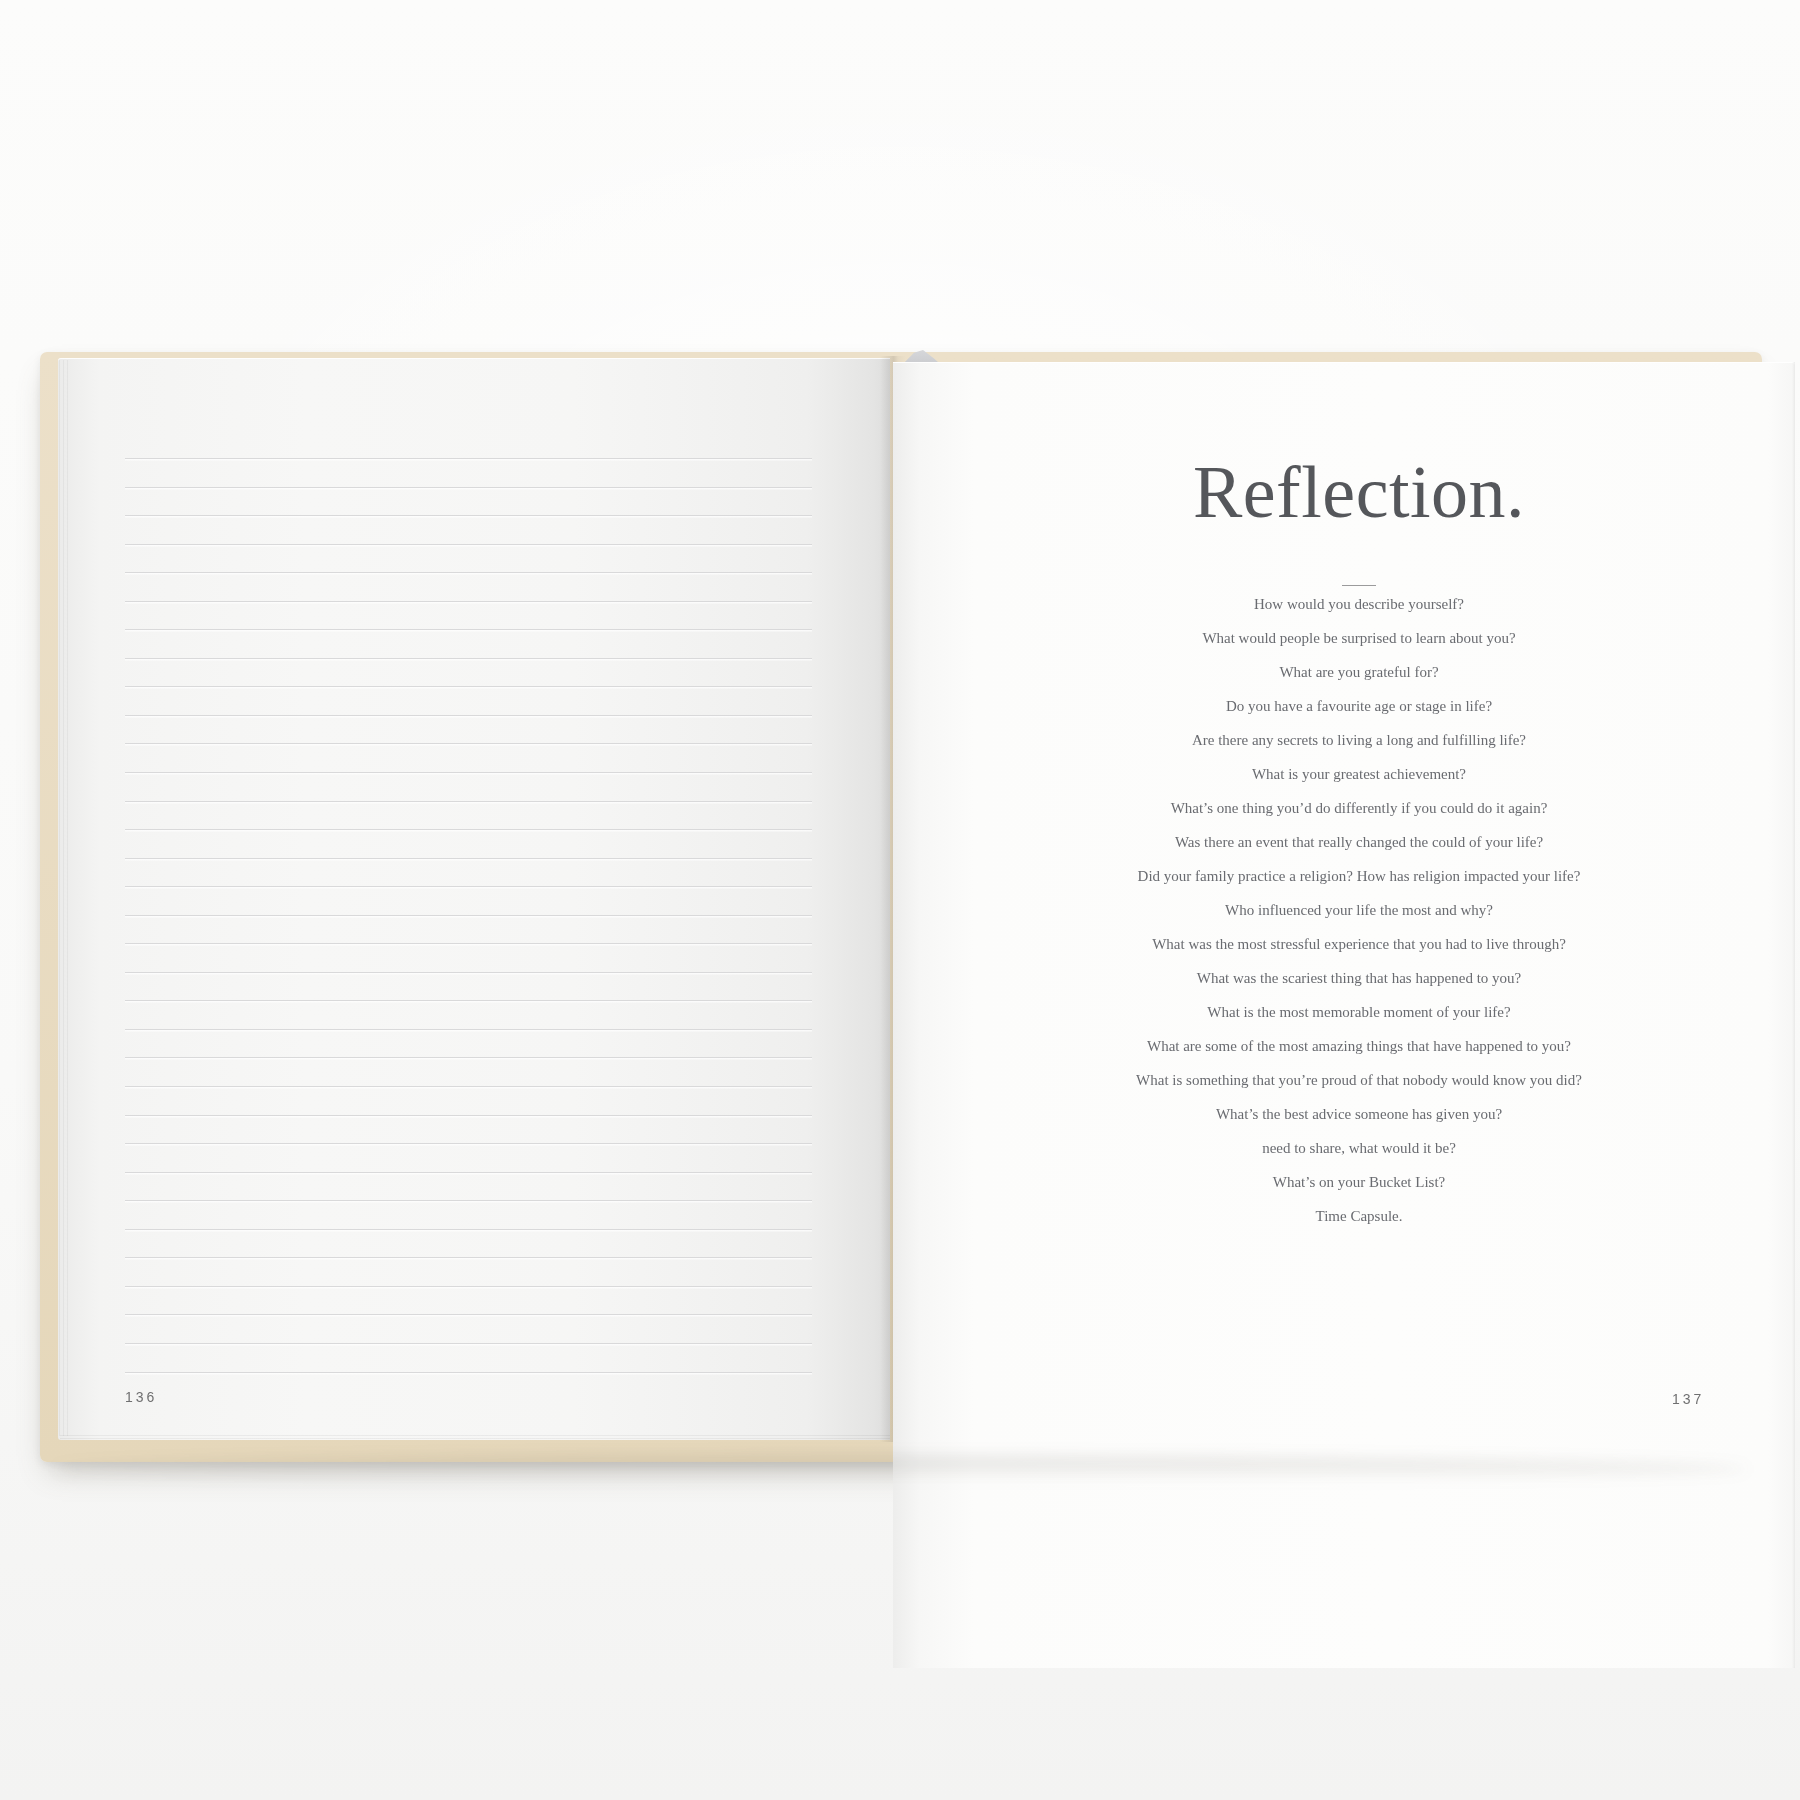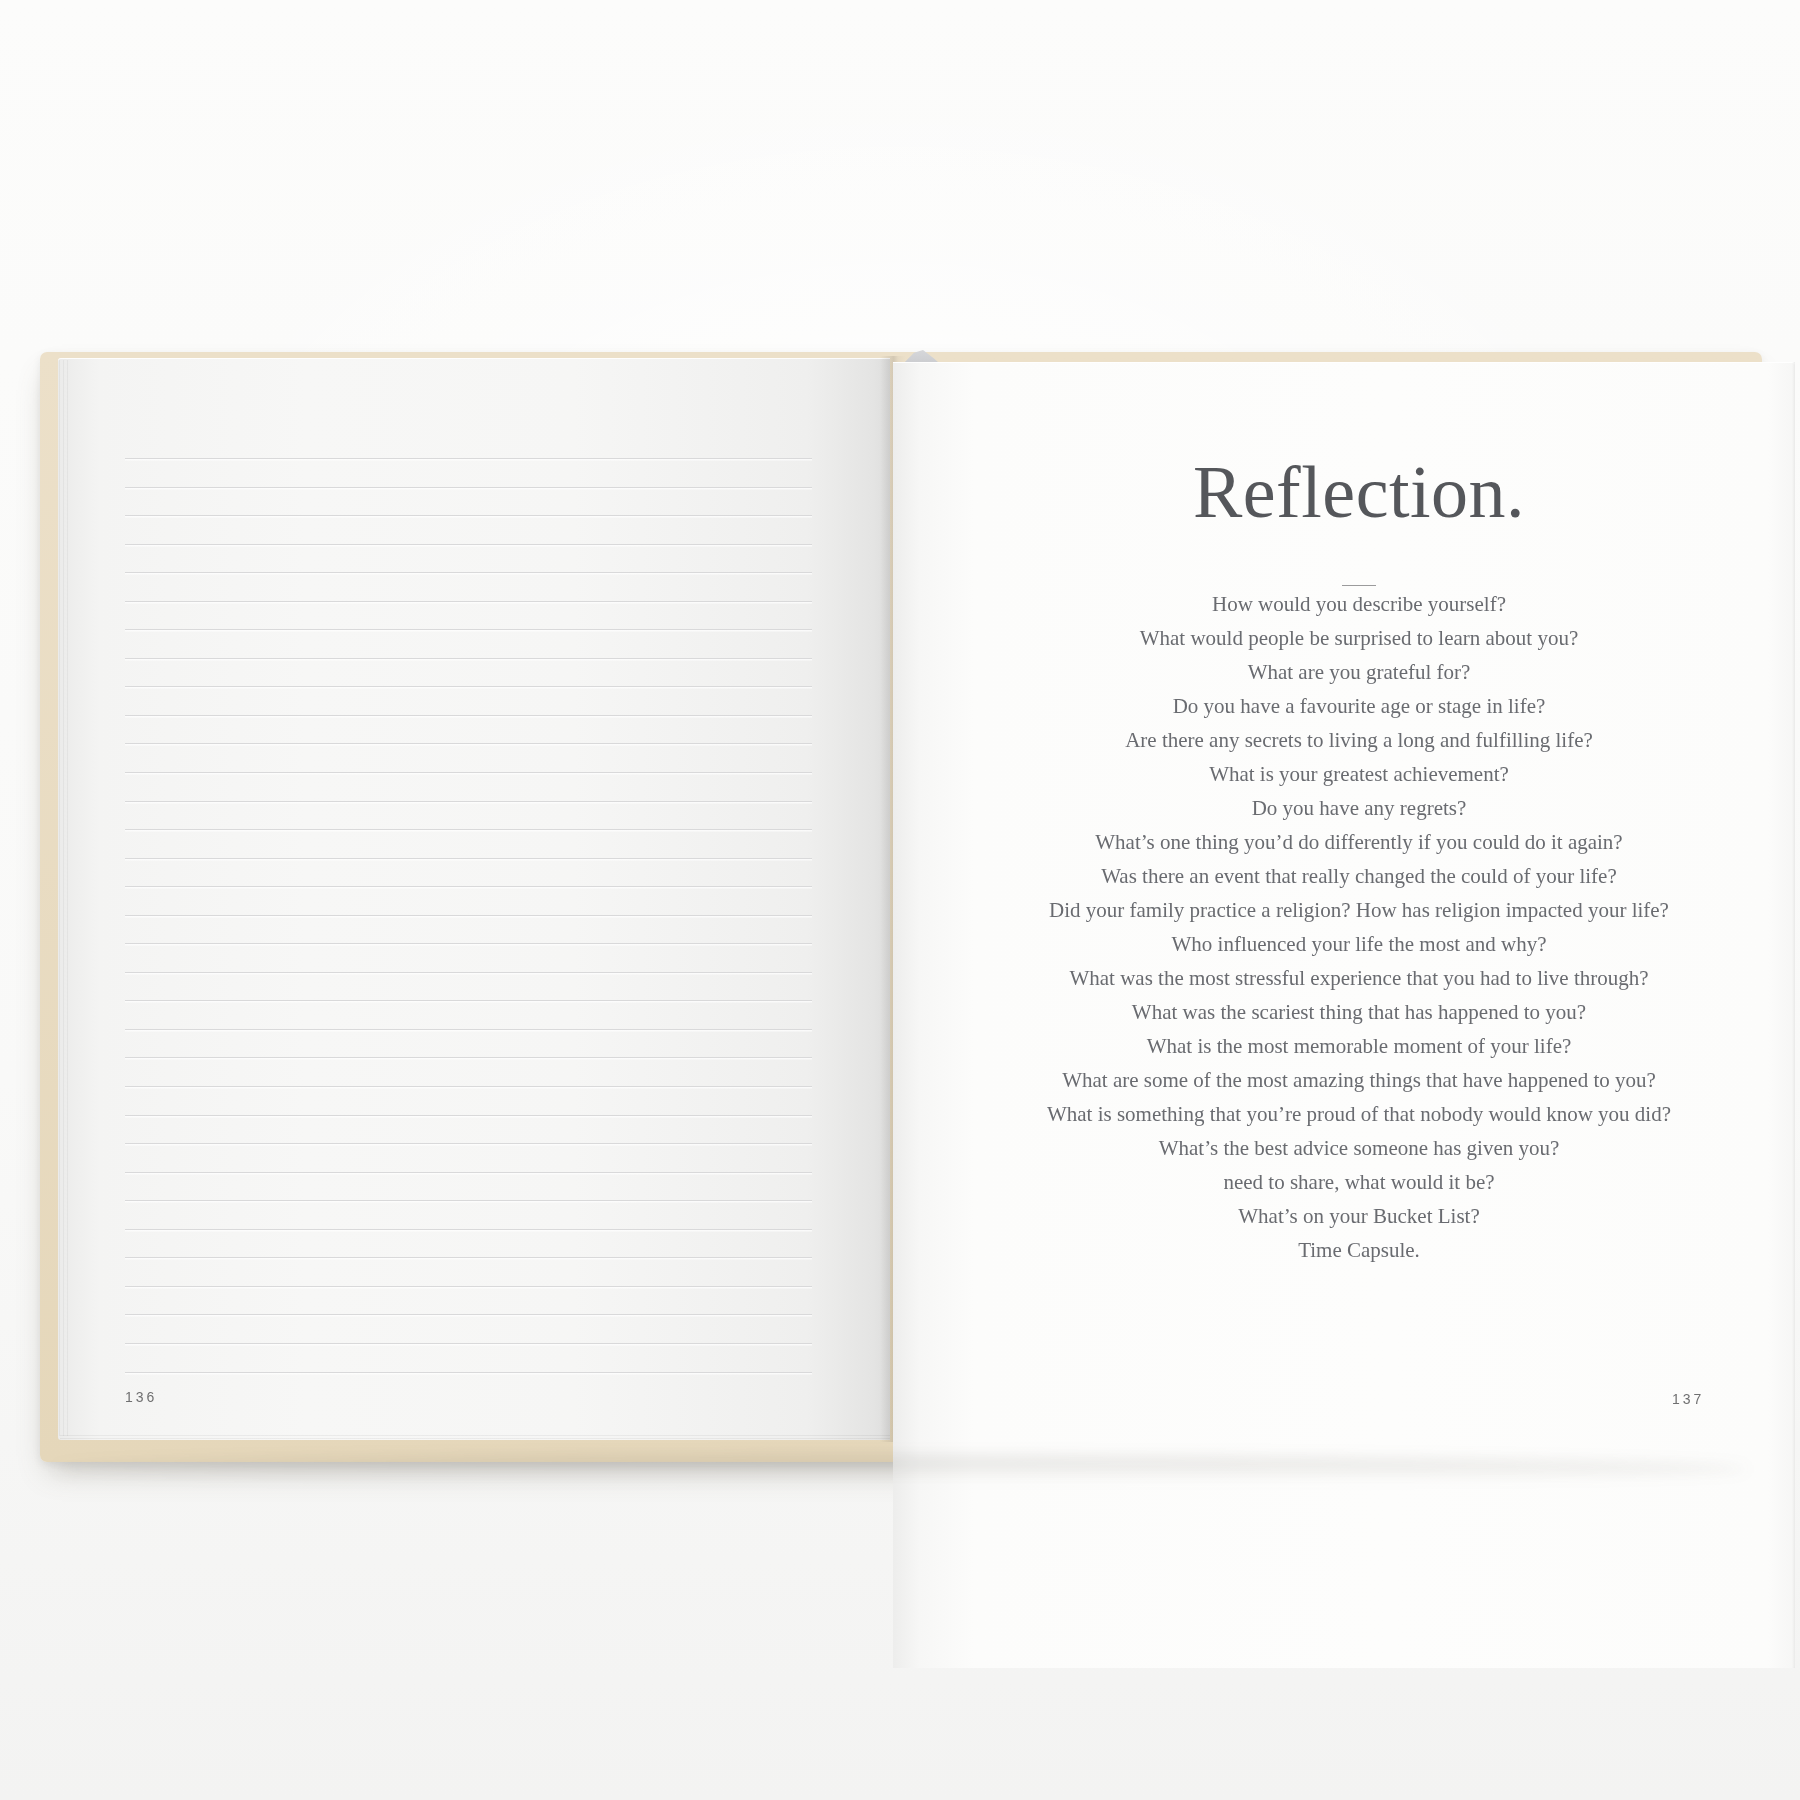--- a/index.html
+++ b/index.html
@@ -74,21 +74,21 @@
     text-align:center;color:var(--question_text,#696b70);
   }
   .page-title{
     margin:90px 0 0 0;font-size:74px;line-height:80px;font-weight:normal;
     letter-spacing:0.5px;color:var(--title_text,#55575b);
   }
   .title-divider{
     width:34px;height:1px;background:#9b9b9c;border:0;margin:53px auto 6px auto;
   }
   .questions-list{margin-top:0;}
-  .question{margin-bottom:9px;font-size:21px;}
+  .question{margin-bottom:9px;font-size:15px;}
   .qline{line-height:25px;white-space:nowrap;}
   .ribbon-bookmark{
     position:absolute;left:875px;top:1090px;width:38px;height:92px;border-radius:1px;
     background:
       linear-gradient(90deg, rgba(255,255,255,0.35) 0%, rgba(255,255,255,0) 25%, rgba(0,0,0,0.05) 100%),
       repeating-linear-gradient(180deg, #cdc9ca 0 2px, #c0bcbe 2px 4px);
     transform:rotate(-2.5deg);transform-origin:top center;
     box-shadow:0 3px 5px rgba(0,0,0,0.12);
   }
 </style>
@@ -160,23 +160,20 @@
           <div class="question">
             <div class="qline">Do you have a favourite age or stage in life?</div>
           </div>
           <div class="question">
             <div class="qline">Are there any secrets to living a long and fulfilling life?</div>
           </div>
           <div class="question">
             <div class="qline">What is your greatest achievement?</div>
           </div>
           <div class="question">
-            <div class="qline">Do you have any regrets?</div>
-          </div>
-          <div class="question">
             <div class="qline">What’s one thing you’d do differently if you could do it again?</div>
           </div>
           <div class="question">
             <div class="qline">Was there an event that really changed the could of your life?</div>
           </div>
           <div class="question">
             <div class="qline">Did your family practice a religion? How has religion impacted your life?</div>
           </div>
           <div class="question">
             <div class="qline">Who influenced your life the most and why?</div>

